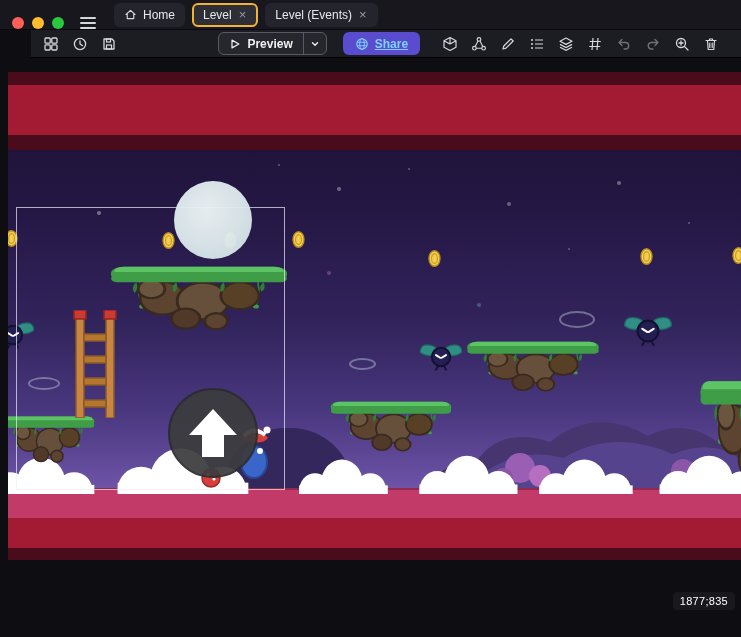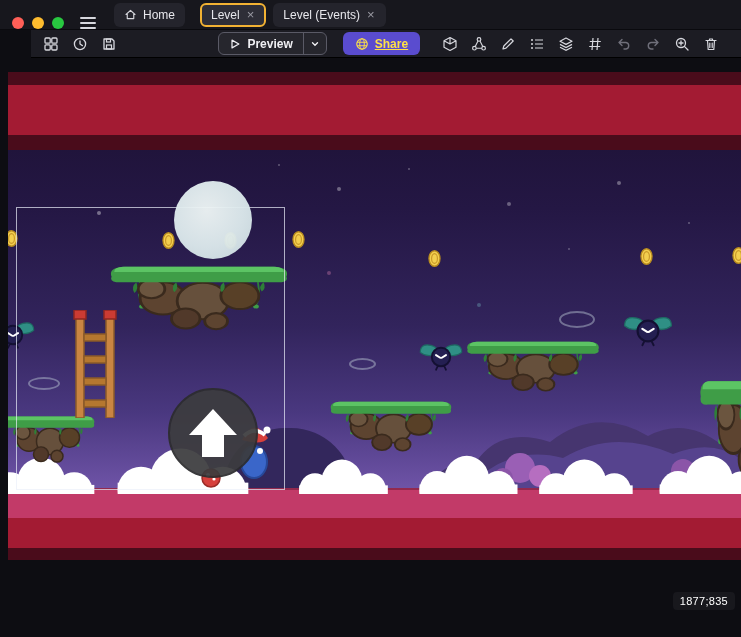--- a/index.html
+++ b/index.html
@@ -10,38 +10,38 @@
   .traffic{display:flex;gap:8px;margin-left:12px;}
   .tl{width:12px;height:12px;border-radius:50%;}
   .tl.red{background:#ff5f57;}
   .tl.yellow{background:#febc2e;}
   .tl.green{background:#28c840;}
   .hamburger{margin-left:16px;width:16px;height:12px;display:flex;flex-direction:column;justify-content:space-between;cursor:pointer;}
   .hamburger span{display:block;height:2px;background:#d6d7dd;border-radius:1px;}
   .tabs{display:flex;align-items:center;gap:7px;margin-left:18px;height:100%;}
   .tab{display:flex;align-items:center;gap:6px;background:#24242c;color:#e7e7ec;font-size:12px;padding:5px 10px;border-radius:6px;cursor:pointer;white-space:nowrap;}
   .tab .x{color:#9a9aa3;font-size:13px;line-height:1;padding:0 1px;cursor:pointer;}
-  .tab.active{background:#2e2e37;border:2px solid #f2b233;padding:3px 9px;margin-left:8px;}
+  .tab.active{background:#2e2e37;border:2px solid #f2b233;padding:3px 9px;}
   .tab .ticon{display:flex;color:#d6d7dd;}
   .tab .ticon svg{width:13px;height:13px;}
 
   
   .toolbar{position:absolute;left:0;top:30px;width:741px;height:28px;background:#1c1c23;display:flex;align-items:center;padding:0 10px;box-sizing:border-box;border-bottom:1px solid #000;margin-left:31px;}
   .tb-group{display:flex;align-items:center;gap:9px;}
   .sp1{flex:5;}
   .sp2{flex:1;}
   .icon-btn{width:20px;height:20px;display:flex;align-items:center;justify-content:center;color:#d6d7dd;cursor:pointer;}
   .icon-btn svg{width:16px;height:16px;display:block;}
   .icon-btn.dim{color:#6f6f7a;}
   .preview-btn{display:flex;align-items:stretch;border:1px solid #5a5a66;border-radius:6px;background:#26262d;color:#f0f0f4;overflow:hidden;cursor:pointer;height:23px;box-sizing:border-box;}
   .preview-main{display:flex;align-items:center;gap:6px;padding:0 10px;font-size:12px;font-weight:bold;}
   .preview-main svg{width:12px;height:12px;}
   .preview-caret{display:flex;align-items:center;padding:0 6px;border-left:1px solid #5a5a66;}
   .preview-caret svg{width:10px;height:10px;}
-  .share-btn{display:flex;align-items:center;gap:6px;background:#5a4ccf;color:#fde047;font-size:12px;font-weight:bold;padding:0 12px;height:23px;border-radius:6px;margin-left:16px;cursor:pointer;text-decoration:underline;}
+  .share-btn{display:flex;align-items:center;gap:6px;background:#5a4ccf;color:#7dd3fc;font-size:12px;font-weight:bold;padding:0 12px;height:23px;border-radius:6px;margin-left:16px;cursor:pointer;text-decoration:underline;}
   .share-btn svg{width:14px;height:14px;}
   .gap-left{margin-left:12px;}
 
   
   .canvas{position:absolute;left:8px;top:58px;width:741px;height:561px;background:#0d0d12;}
   .scene{position:absolute;left:0;top:14px;width:741px;height:488px;overflow:hidden;cursor:default;}
   .sky{position:absolute;inset:0;background:linear-gradient(180deg,#1b1030 0%,#241744 28%,#32245c 52%,#4a3880 70%,#6b51a3 84%,#8f74c9 100%);}
   .stars{position:absolute;left:0;top:0;width:2px;height:2px;border-radius:50%;background:transparent;
     box-shadow:90px 140px 0 1px rgba(255,255,255,.38), 270px 92px 0 0 rgba(255,255,255,.3),
     330px 116px 0 1px rgba(255,255,255,.35), 400px 96px 0 0 rgba(255,255,255,.3),

